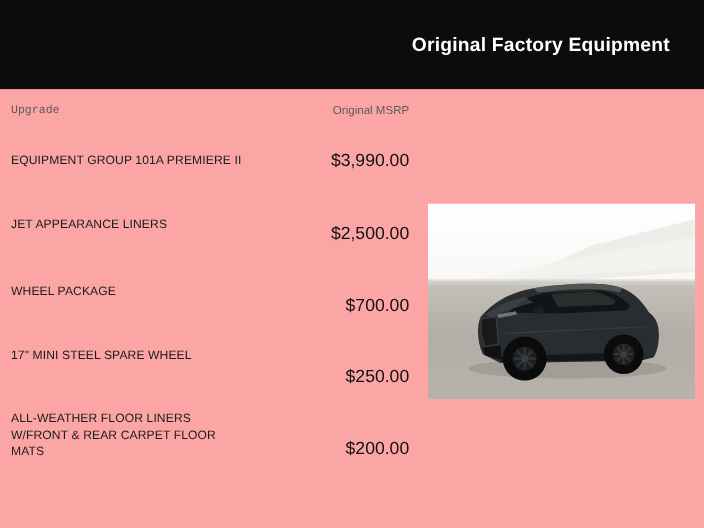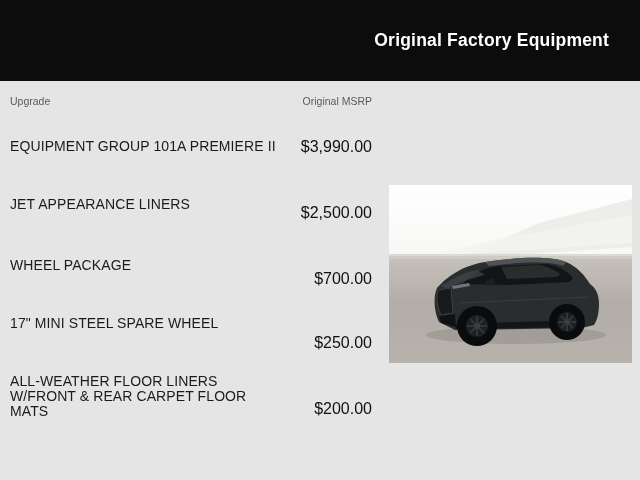--- a/index.html
+++ b/index.html
@@ -1,36 +1,36 @@
 <!DOCTYPE html>
 <html><head>
 <meta charset="utf-8">
 <style>
   html,body { margin:0; padding:0; background:#ffffff; }
   .page {
-    position:relative; width:640px; height:480px; background:#e5e5e5;
+    position:relative; width:640px; height:480px; background:#fca5a5;
     font-family:"Liberation Sans", sans-serif; overflow:hidden;
   }
   .topbar {
     position:absolute; left:0; top:0; width:640px; height:81px;
     background:#0c0c0c;
   }
   .topbar .title {
     position:absolute; right:31px; top:30px; margin:0;
     color:#ffffff; font-size:17.5px; font-weight:700; letter-spacing:0.2px;
     white-space:nowrap;
   }
   .colheader {
     position:absolute; color:#5a5a5a; font-size:10.5px; line-height:12px;
   }
-  .colheader.upgrade { left:10px; top:95px; }
+  .colheader.upgrade { left:10px; top:95px;font-family:Liberation Mono, monospace; }
   .colheader.msrp   { right:268px; top:95px; text-align:right; }
   .row-label {
     position:absolute; left:10px; max-width:300px;
-    color:#1b1b1b; font-size:14px; line-height:15px; letter-spacing:0.1px;
+    color:#1b1b1b; font-size:11px; line-height:15px; letter-spacing:0.1px;
     white-space:pre-line;
   }
   .row-price {
     position:absolute; right:268px; text-align:center;
     color:#101010; font-size:16px; font-weight:400; line-height:20px;
     white-space:nowrap;
   }
   .r1 .row-label { top:139px; }  .r1 .row-price { top:137px; }
   .r2 .row-label { top:197px; }  .r2 .row-price { top:203px; }
   .r3 .row-label { top:258px; }  .r3 .row-price { top:269px; }

